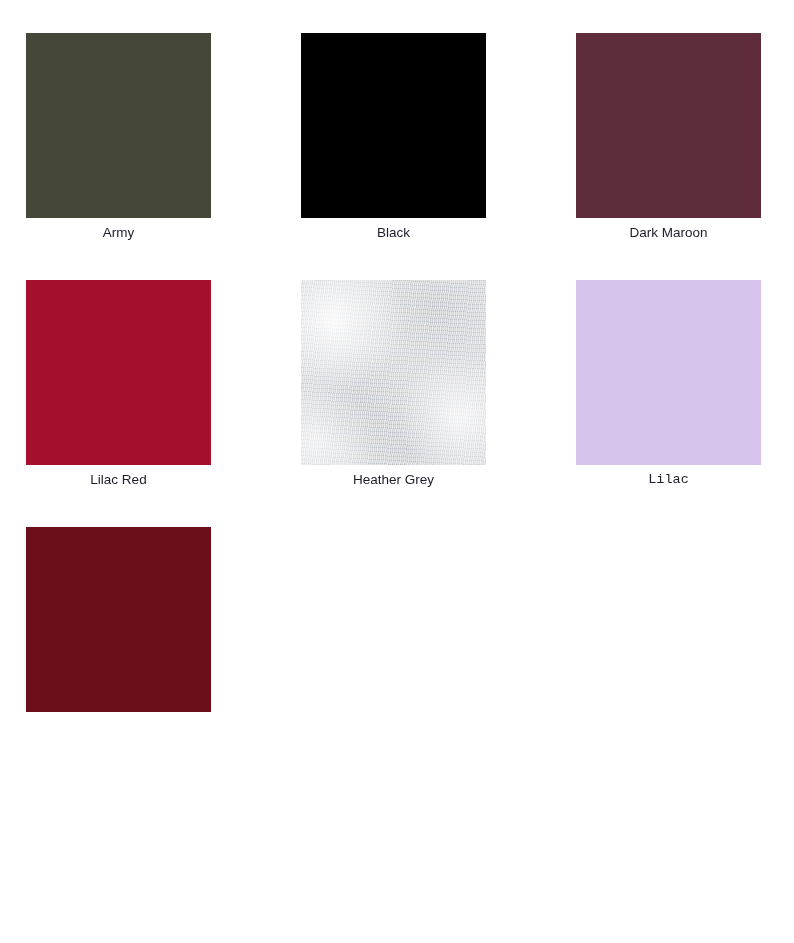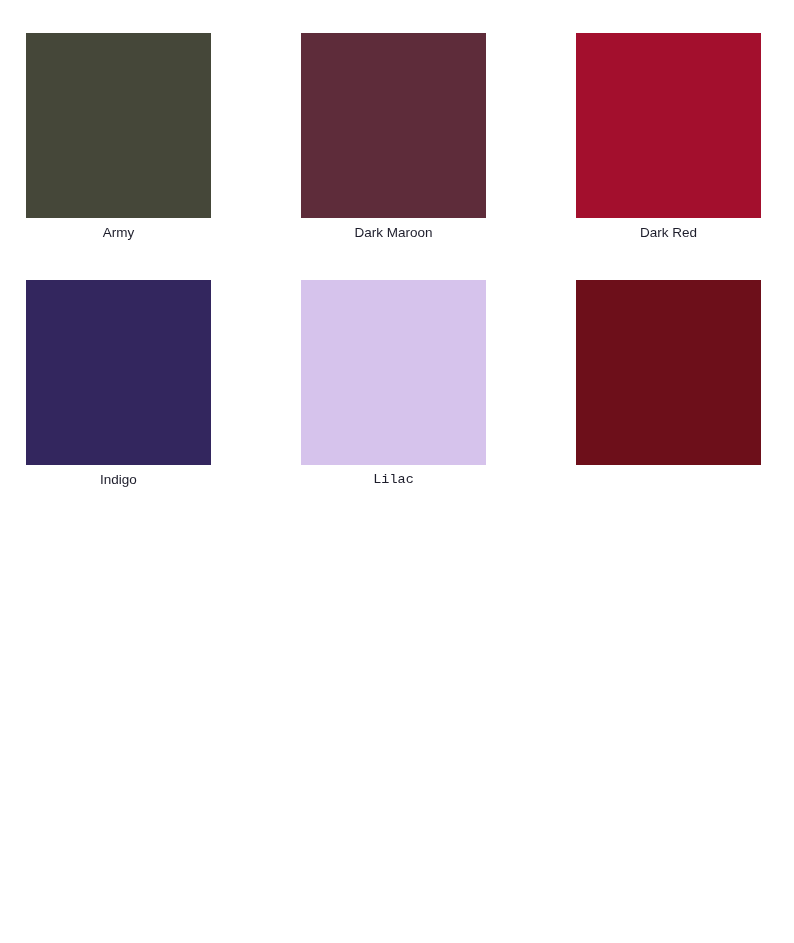--- a/index.html
+++ b/index.html
@@ -89,30 +89,34 @@
 </style>
 </head>
 <body style="background: rgb(255, 255, 255);">
 
 <div id="swatch-grid">
     <div class="swatch-cell">
       <div class="swatch-chip" title="Army" style="background-color: rgb(69, 71, 57);"></div>
       <div class="swatch-label" style="color: rgb(29, 29, 43);">Army</div>
     </div>
     <div class="swatch-cell">
+      <div class="swatch-chip" title="Black" style="background-color: rgb(0, 0, 0);"></div>
+      <div class="swatch-label" style="color: rgb(29, 29, 43);">Black</div>
+    </div>
+    <div class="swatch-cell">
       <div class="swatch-chip" title="Dark Maroon" style="background-color: rgb(94, 44, 58);"></div>
       <div class="swatch-label" style="color: rgb(29, 29, 43);">Dark Maroon</div>
     </div>
     <div class="swatch-cell">
       <div class="swatch-chip" title="Dark Red" style="background-color: rgb(163, 15, 45);"></div>
-      <div class="swatch-label" style="color: rgb(29, 29, 43);">Dark Red</div>
+      <div class="swatch-label" style="color: rgb(29, 29, 43);">Lilac Red</div>
     </div>
     <div class="swatch-cell">
-      <div class="swatch-chip" title="Indigo" style="background-color: rgb(51, 38, 94);"></div>
-      <div class="swatch-label" style="color: rgb(29, 29, 43);">Indigo</div>
+      <div class="swatch-chip textured" title="Heather Grey" style="background-color: rgb(200, 202, 206);"></div>
+      <div class="swatch-label" style="color: rgb(29, 29, 43);">Heather Grey</div>
     </div>
     <div class="swatch-cell">
       <div class="swatch-chip" title="Lilac" style="background-color: rgb(214, 195, 236);"></div>
       <div class="swatch-label" style="color: rgb(29, 29, 43); font-family: Liberation Mono, monospace;">Lilac</div>
     </div>
     <div class="swatch-cell">
       <div class="swatch-chip" title="Wine" style="background-color: rgb(109, 15, 26);"></div>
     </div>
   </div>
 

